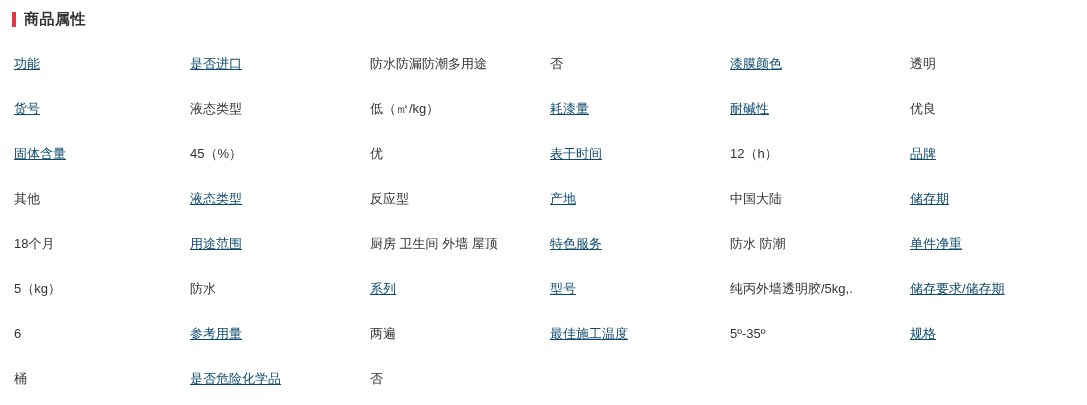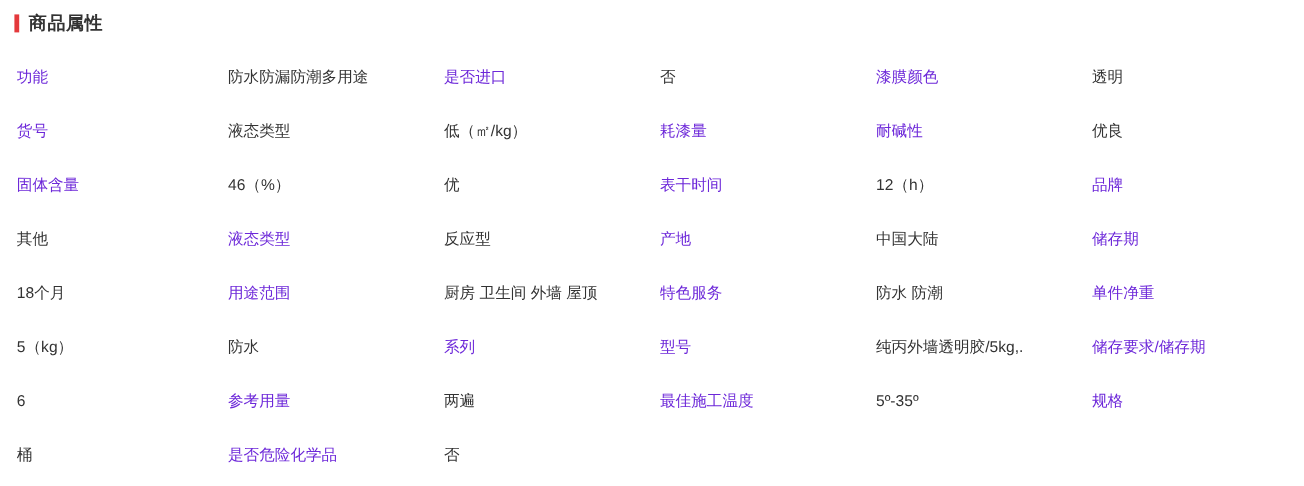--- a/index.html
+++ b/index.html
@@ -46,55 +46,56 @@
   .cell {
     font-size: 13px;
     line-height: 18px;
     height: 45px;
     display: flex;
     align-items: center;
     overflow: hidden;
     white-space: nowrap;
   }
   .cell.label {
-    color: #6d28d9;
+    color: #0c4a6e;
+    text-decoration: underline;
   }
   .cell.value {
     color: #333;
   }
   .cell.empty { }
 </style>
 </head>
 <body>
 
 <div class="panel">
 
   <div class="panel-header">
     <span class="header-bar"></span>
     <span class="panel-title">商品属性</span>
   </div>
 
   <div class="attr-grid">
 
     <div class="cell label">功能</div>
+    <div class="cell label">是否进口</div>
     <div class="cell value">防水防漏防潮多用途</div>
-    <div class="cell label">是否进口</div>
     <div class="cell value">否</div>
     <div class="cell label">漆膜颜色</div>
     <div class="cell value">透明</div>
 
     <div class="cell label">货号</div>
     <div class="cell value">液态类型</div>
     <div class="cell value">低（㎡/kg）</div>
     <div class="cell label">耗漆量</div>
     <div class="cell label">耐碱性</div>
     <div class="cell value">优良</div>
 
     <div class="cell label">固体含量</div>
-    <div class="cell value">46（%）</div>
+    <div class="cell value">45（%）</div>
     <div class="cell value">优</div>
     <div class="cell label">表干时间</div>
     <div class="cell value">12（h）</div>
 
     <div class="cell label">品牌</div>
     <div class="cell value">其他</div>
     <div class="cell label">液态类型</div>
     <div class="cell value">反应型</div>
     <div class="cell label">产地</div>
     <div class="cell value">中国大陆</div>

